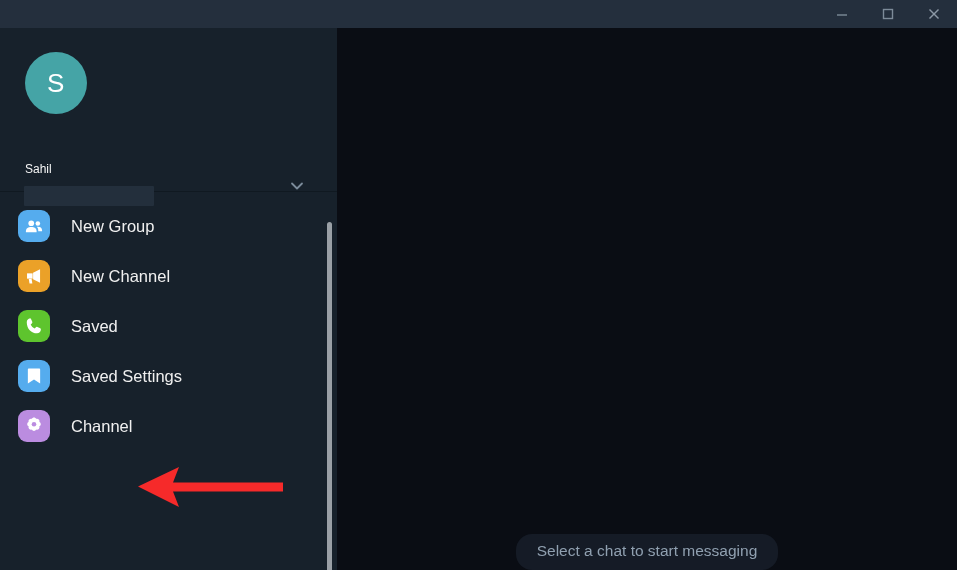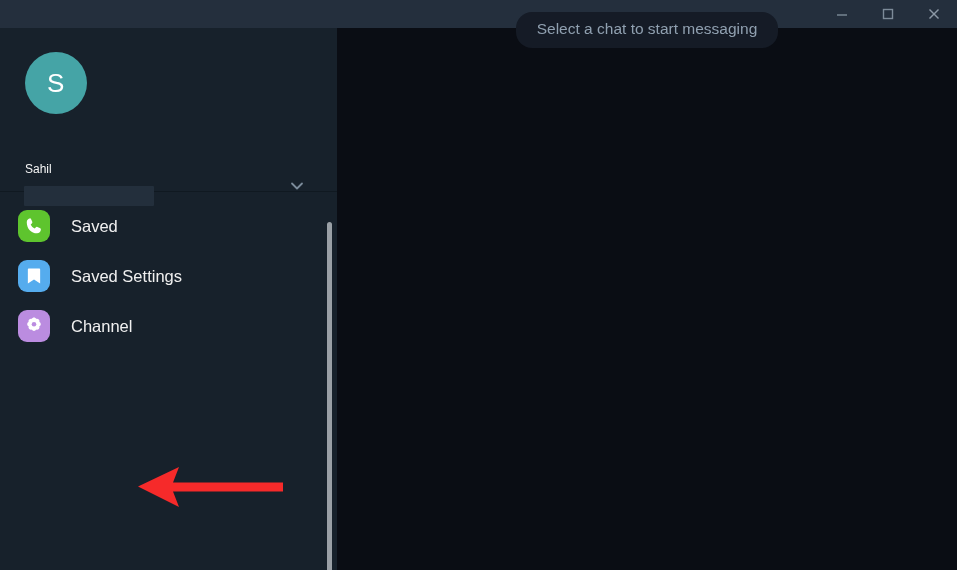--- a/index.html
+++ b/index.html
@@ -123,21 +123,21 @@
     background: #9aa0a6;
     border-radius: 3px;
   }
 
   
   .main {
     position: absolute; left: 337px; top: 28px;
     width: 620px; height: 542px;
     background: #0a0d14;
     display: flex;
-    align-items: flex-start;
+    align-items: flex-end;
     justify-content: center;
   }
   .empty-pill {
     background: #151b26;
     color: #90a0b0;
     font-size: 15.5px;
     padding: 8px 21px 10px 21px;
     border-radius: 16px;
     margin-top: -16px;
   }
@@ -192,21 +192,42 @@
         <span>
           <svg width="18" height="18" viewBox="0 0 18 18">
             <polyline points="4,6.5 9,11.5 14,6.5" fill="none" stroke="#7b8b9a" stroke-width="1.8" stroke-linecap="round" stroke-linejoin="round"></polyline>
           </svg>
         </span>
       </div>
     </div>
 
     <div class="menu">
 
-
+      <div class="menu-item">
+        <div class="menu-icon" style="background:#55acee;">
+          <svg width="22" height="22" viewBox="0 0 24 24" fill="#ffffff">
+            <circle cx="9" cy="9" r="3.1"></circle>
+            <circle cx="16.2" cy="9.2" r="2.5"></circle>
+            <path d="M3.2 17.6c0-2.9 2.6-4.4 5.8-4.4s5.8 1.5 5.8 4.4v1.1H3.2z"></path>
+            <path d="M16.2 12.9c2.6 0 4.6 1.3 4.6 3.6v1.1h-4.2v-1.3c0-1.4-0.6-2.5-1.5-3.3 0.3-0.1 0.7-0.1 1.1-0.1z"></path>
+          </svg>
+        </div>
+        <div class="menu-label">New Group</div>
+      </div>
+
+      <div class="menu-item">
+        <div class="menu-icon" style="background:#eba128;">
+          <svg width="22" height="22" viewBox="0 0 24 24" fill="#ffffff">
+            <path d="M18.6 4.6v14.8L11 15.6V8.4z"></path>
+            <path d="M4.4 9.1h6.1v5.8H4.4z"></path>
+            <path d="M6.3 15.4h3.1l0.8 4.8H7.1z"></path>
+          </svg>
+        </div>
+        <div class="menu-label">New Channel</div>
+      </div>
 
 
       <div class="menu-item">
         <div class="menu-icon" style="background:#5ec42e;">
           <svg width="22" height="22" viewBox="0 0 24 24" fill="#ffffff">
             <path d="M7.4 3.6c0.8 0 1.3 0.5 1.6 1.2l1.1 2.6c0.3 0.7 0.1 1.4-0.5 1.9l-1.2 1c0.9 2 2.4 3.5 4.4 4.4l1-1.2c0.5-0.6 1.2-0.8 1.9-0.5l2.6 1.1c0.7 0.3 1.2 0.8 1.2 1.6 0 2.3-1.9 4.2-4.2 4.2C9 19.9 4.1 15 4.1 7.8c0-2.3 1.9-4.2 4.2-4.2z"></path>
           </svg>
         </div>
         <div class="menu-label">Saved</div>
       </div>

